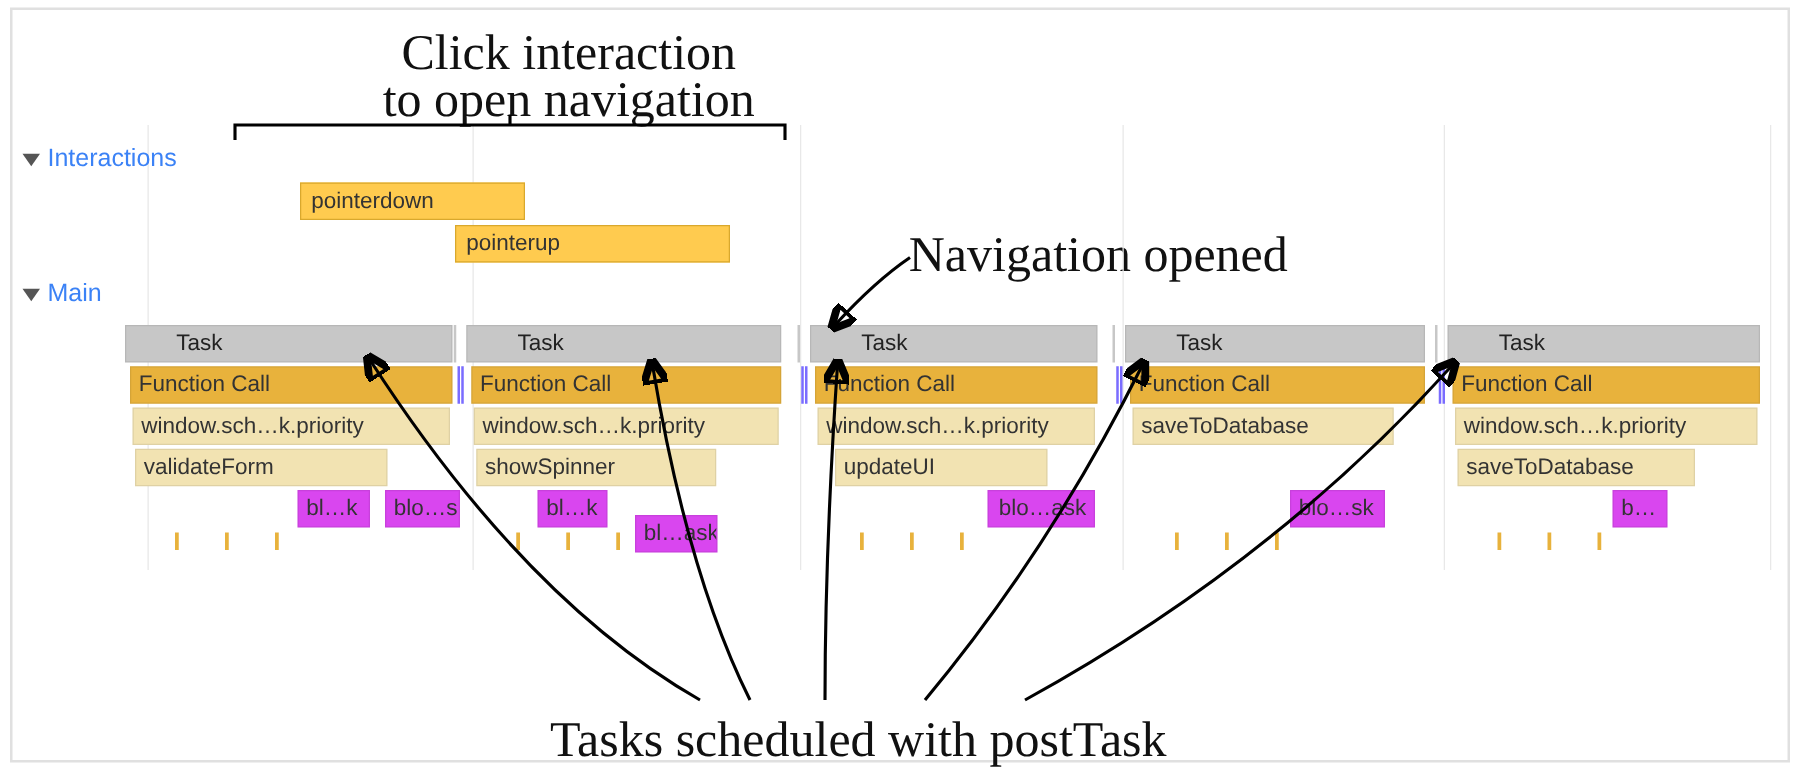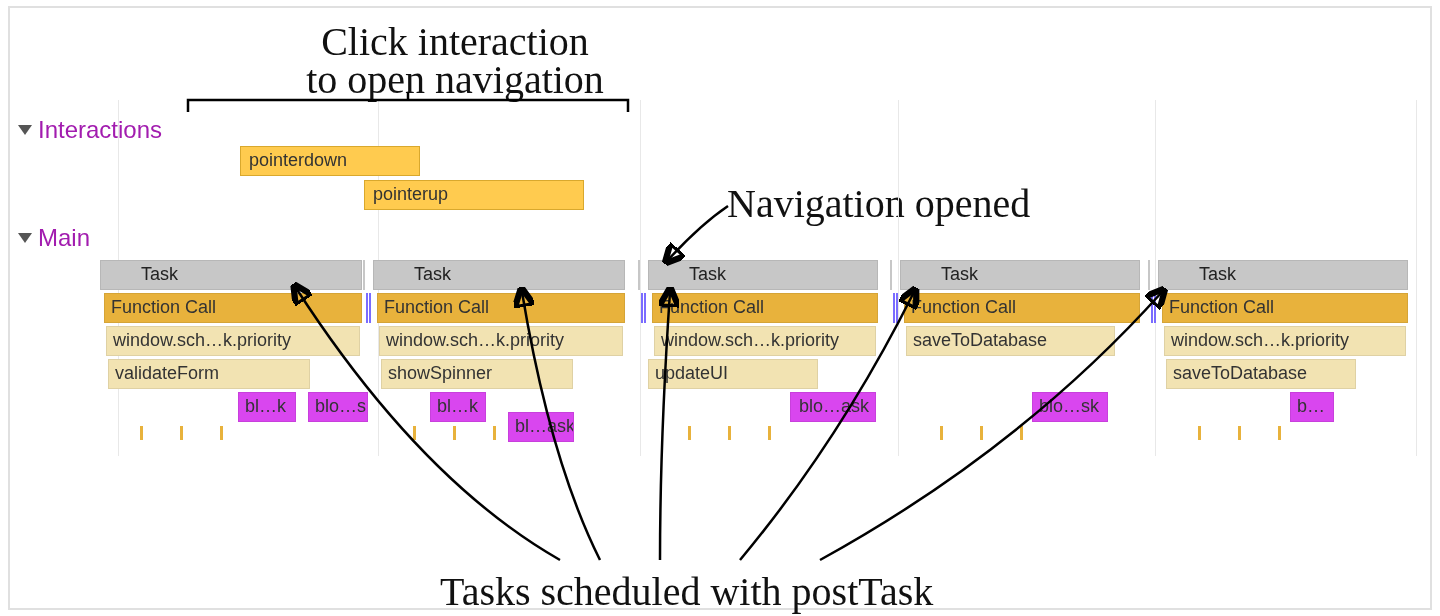--- a/index.html
+++ b/index.html
@@ -23,22 +23,22 @@
     position: absolute;
     color: #111;
     line-height: 1.2;
     white-space: nowrap;
     font-weight: 400;
   }
   .annot.big { font-size: 40px; font-family: Liberation Serif, serif; }
 
   .track-label {
     position: absolute;
-    font-size: 24px;
-    color: #a21caf;
+    font-size: 20px;
+    color: #3b82f6;
     display: flex;
     align-items: center;
     gap: 6px;
     text-align: center;
   }
   .tri {
     width: 0; height: 0;
     border-left: 7px solid transparent;
     border-right: 7px solid transparent;
     border-top: 10px solid #555;
@@ -162,21 +162,21 @@
     <div class="bar blk" style="left: 508px; top: 412px; width: 66px;">bl…ask</div>
     <div class="hair-task" style="left: 363px; top: 260px; height: 30px;"></div>
     <div class="hair-purple" style="left: 366px; top: 293px; height: 30px;"></div>
     <div class="hair-purple" style="left: 369px; top: 293px; height: 30px;"></div>
     <div class="hair-fn" style="left: 413px; top: 426px; height: 14px;"></div>
     <div class="hair-fn" style="left: 453px; top: 426px; height: 14px;"></div>
     <div class="hair-fn" style="left: 493px; top: 426px; height: 14px;"></div>
     <div class="bar task" style="left: 648px; top: 260px; width: 230px;">Task</div>
     <div class="bar fn" style="left: 652px; top: 293px; width: 226px;">Function Call</div>
     <div class="bar pri" style="left: 654px; top: 326px; width: 222px;">window.sch…k.priority</div>
-    <div class="bar usr" style="left: 648px; top: 359px; width: 170px;">updateUI</div>
+    <div class="bar usr" style="left: 668px; top: 359px; width: 170px;">updateUI</div>
     <div class="bar blk" style="left: 790px; top: 392px; width: 86px; text-align: right;">blo…ask</div>
     <div class="hair-task" style="left: 638px; top: 260px; height: 30px;"></div>
     <div class="hair-purple" style="left: 641px; top: 293px; height: 30px;"></div>
     <div class="hair-purple" style="left: 644px; top: 293px; height: 30px;"></div>
     <div class="hair-fn" style="left: 688px; top: 426px; height: 14px;"></div>
     <div class="hair-fn" style="left: 728px; top: 426px; height: 14px;"></div>
     <div class="hair-fn" style="left: 768px; top: 426px; height: 14px;"></div>
     <div class="bar task" style="left: 900px; top: 260px; width: 240px;">Task</div>
     <div class="bar fn" style="left: 904px; top: 293px; width: 236px;">Function Call</div>
     <div class="bar pri" style="left: 906px; top: 326px; width: 209px;">saveToDatabase</div>

